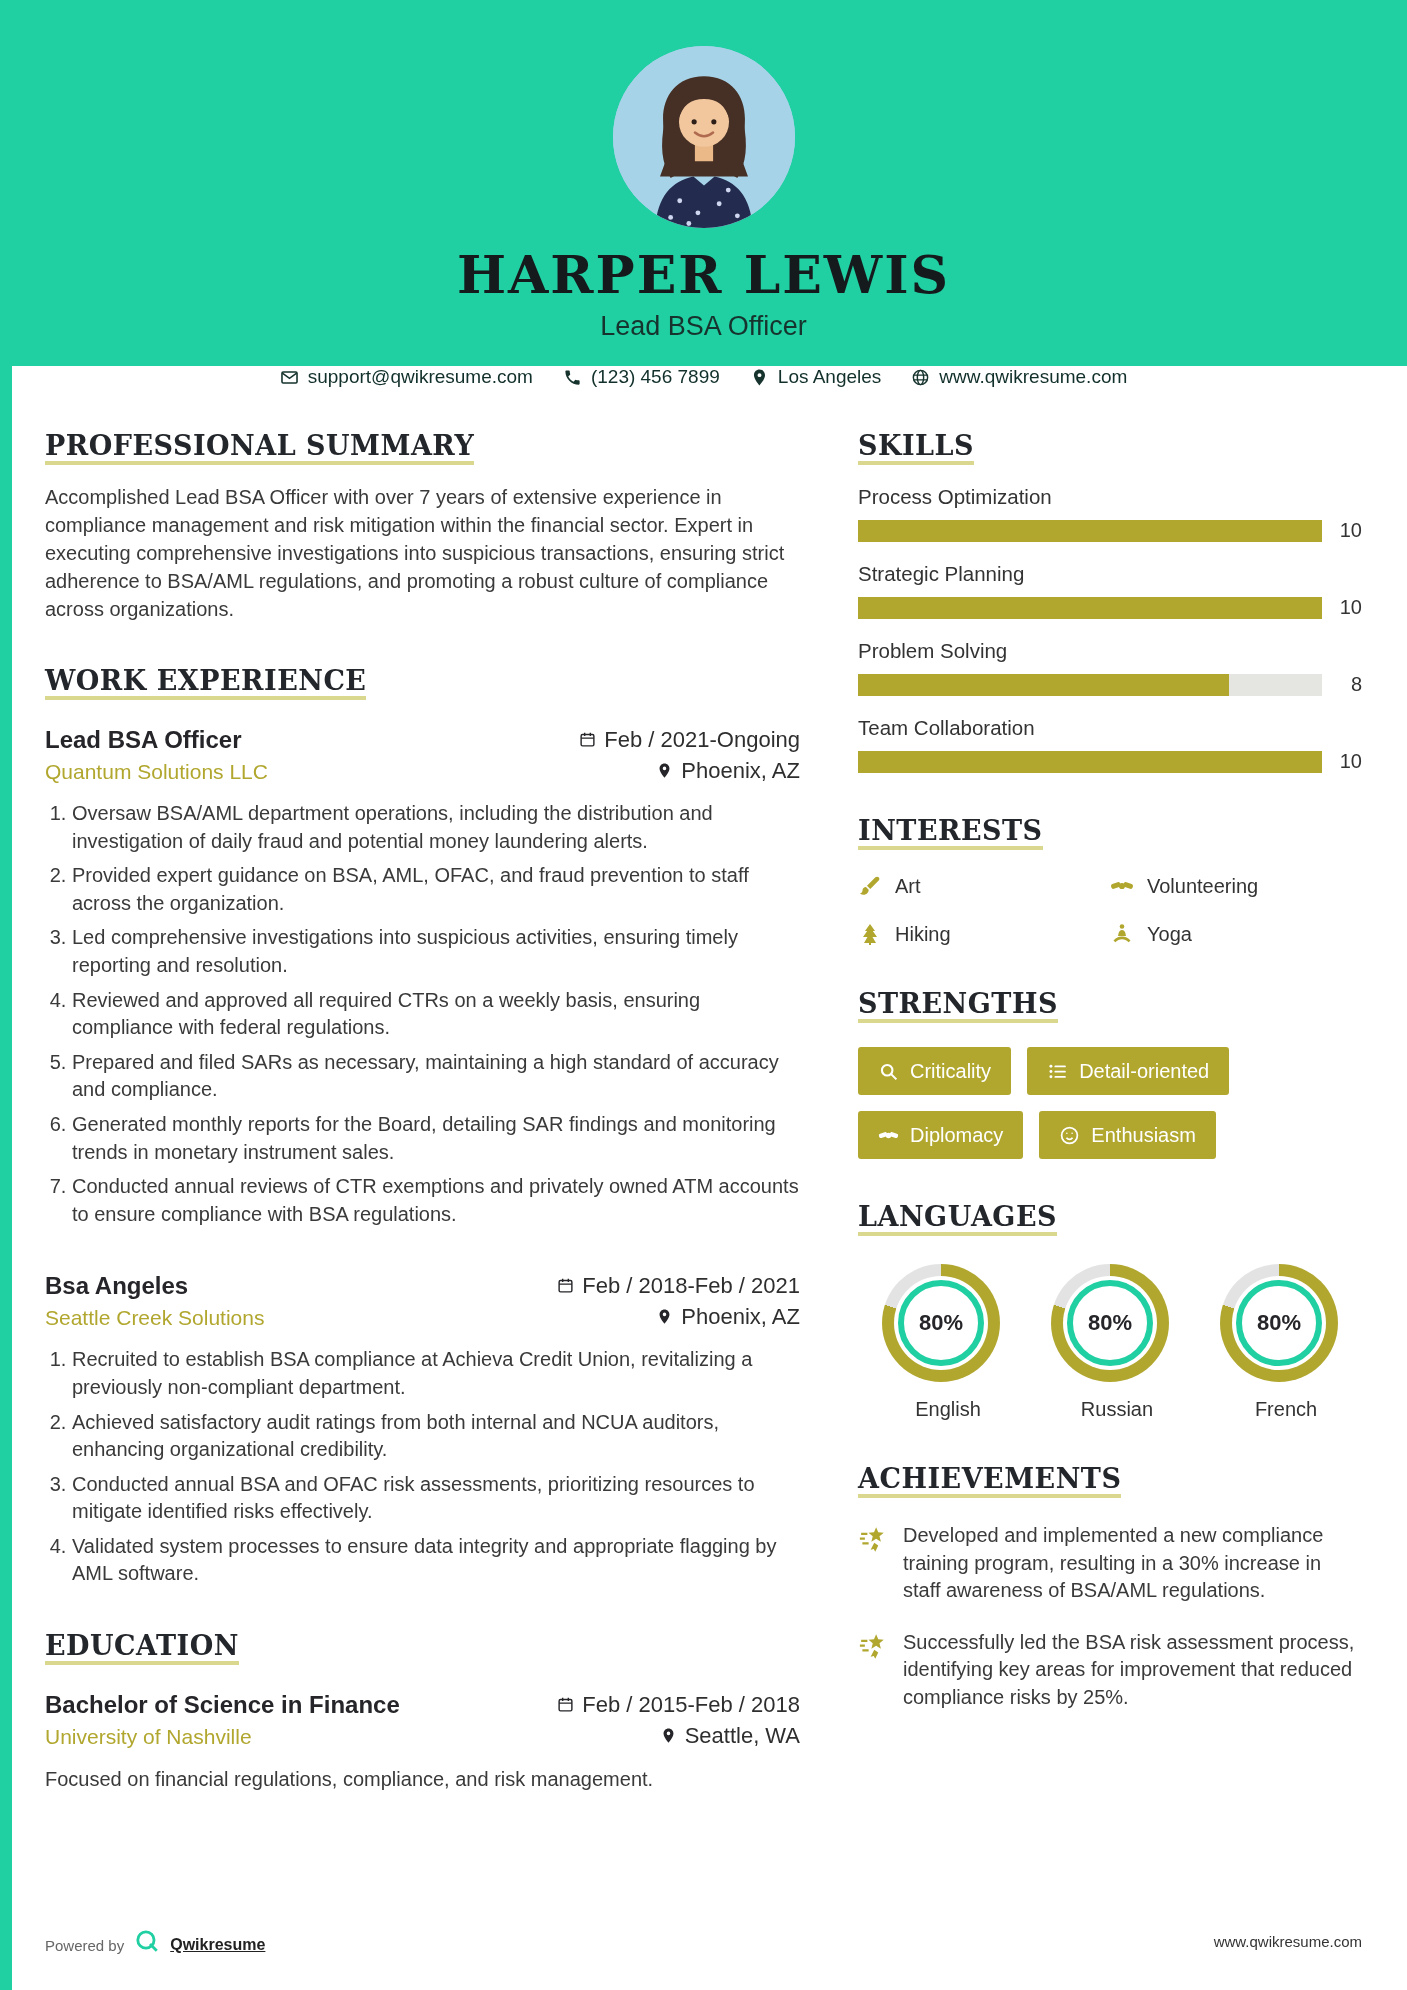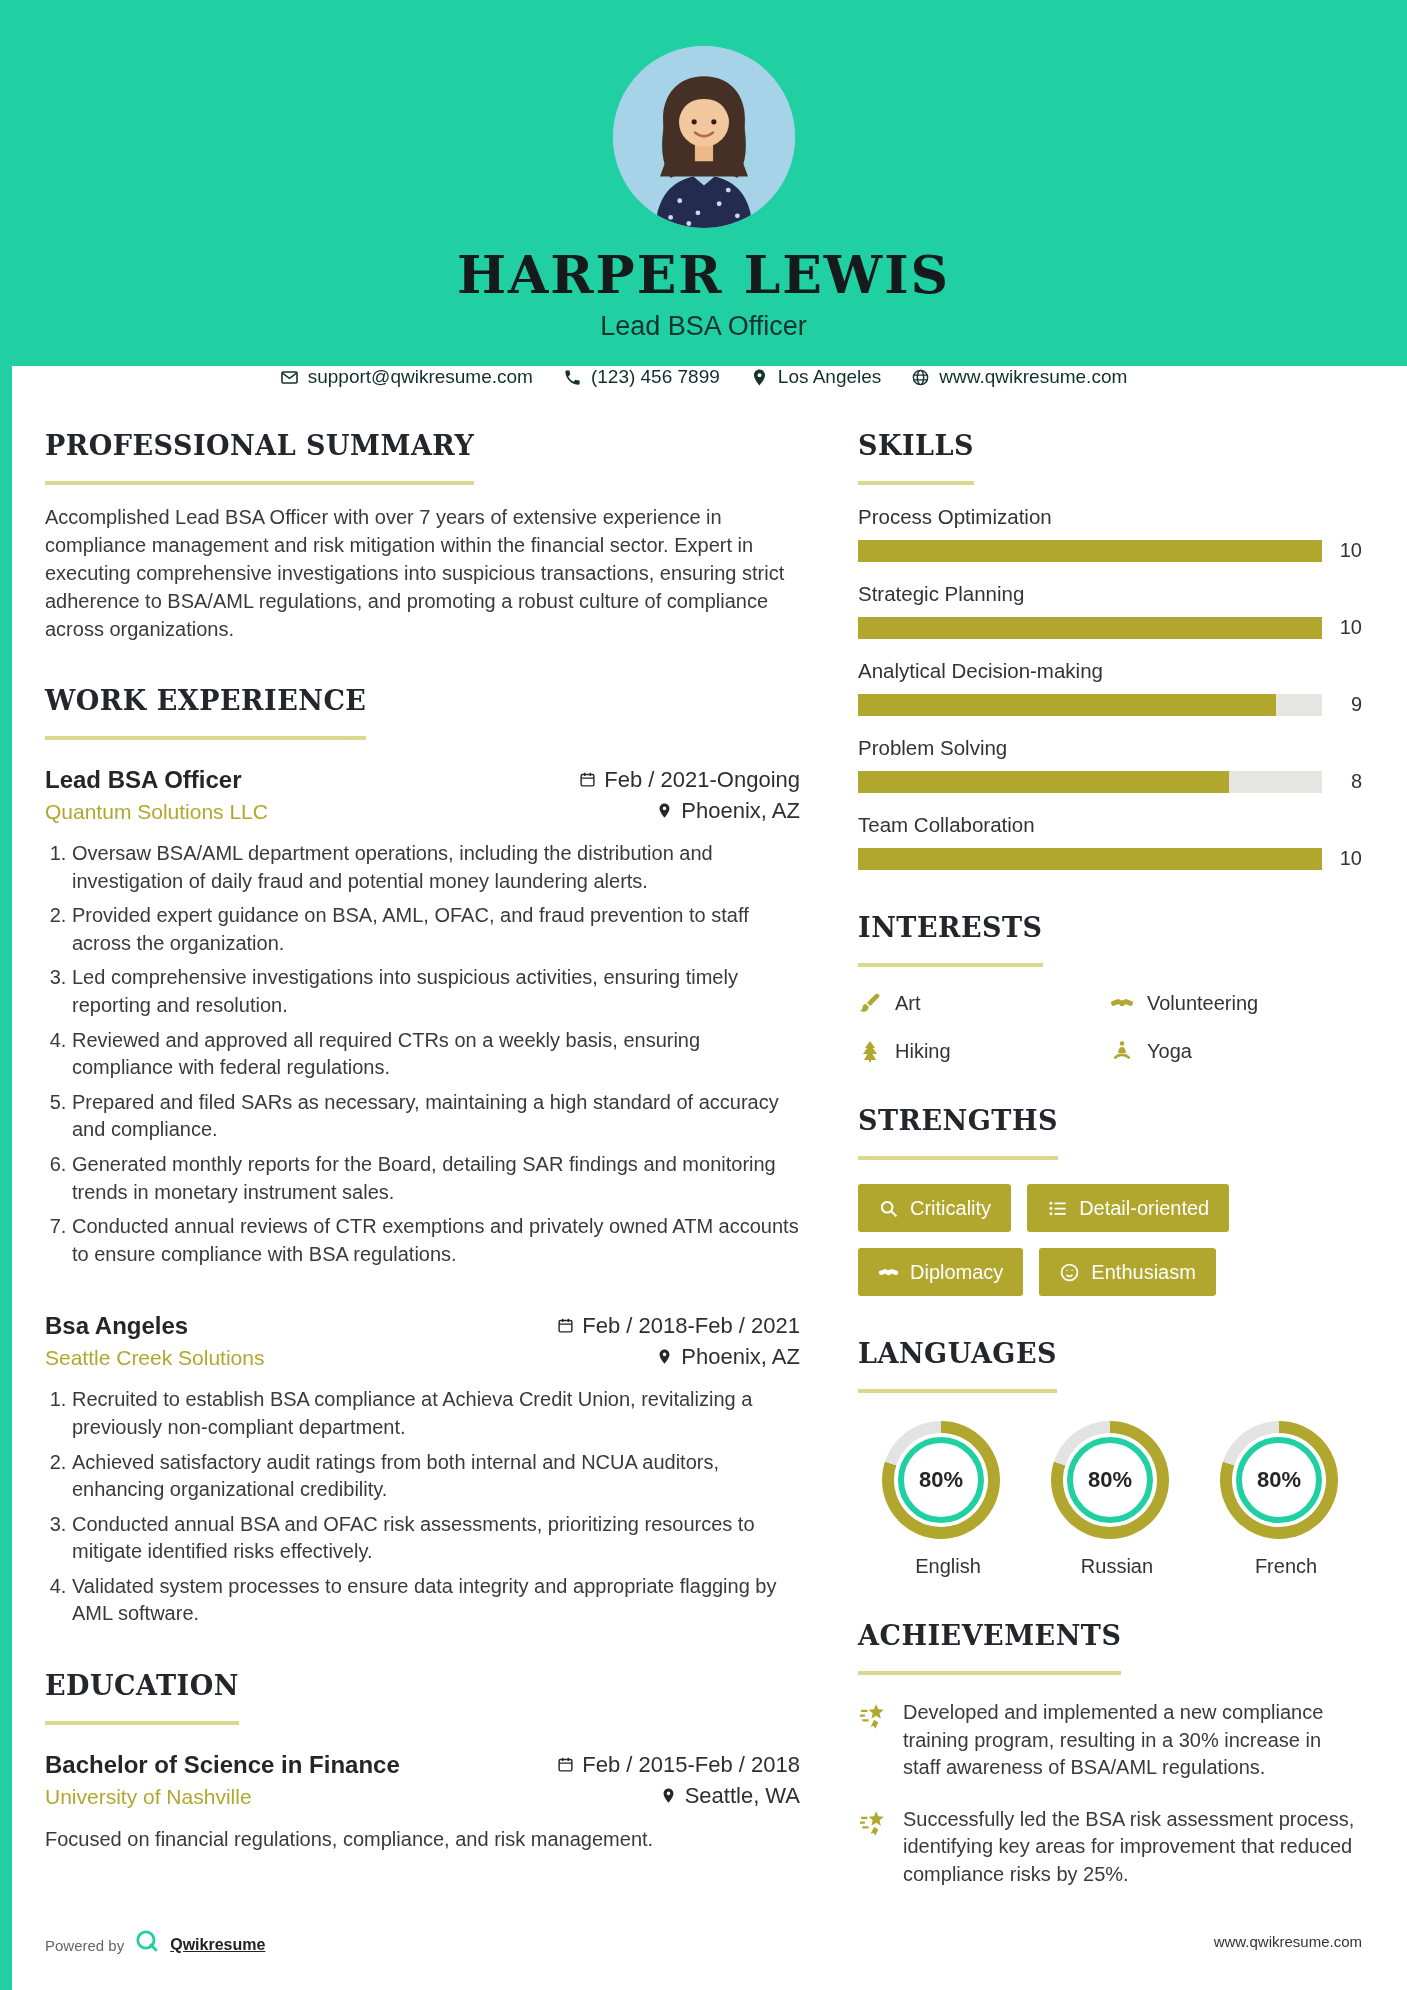--- a/index.html
+++ b/index.html
@@ -35,21 +35,21 @@
   .cicon{width:19px;height:19px;color:#16332d;flex:0 0 auto;}
   .cicon svg{width:100%;height:100%;display:block;}
 
   
   .main{display:flex;gap:58px;padding:64px 45px 0 45px;}
   .col-left{width:755px;flex:0 0 755px;}
   .col-right{width:504px;flex:0 0 504px;}
 
   h2.sec{font-family:"DejaVu Serif","Liberation Serif",serif;font-weight:700;font-size:27px;
         color:var(--ink);letter-spacing:.5px;display:inline-block;
-        border-bottom:4px solid var(--olive-light);padding-bottom:20px;}
+        border-bottom:4px solid var(--olive-light);padding-bottom:0;}
   section{margin-bottom:42px;}
   .sec-body{margin-top:18px;font-size:20px;line-height:1.4;color:var(--text);}
 
   
   .job{margin-top:26px;}
   .job + .job{margin-top:44px;}
   .job-row{display:flex;justify-content:space-between;align-items:baseline;}
   .job-title{font-size:24px;font-weight:700;color:#26262a;font-family:"Liberation Sans",sans-serif;}
   .company{font-size:21px;color:var(--olive);margin-top:6px;}
   .meta{display:inline-flex;align-items:center;gap:8px;font-size:22px;color:#2e2e2e;white-space:nowrap;}
@@ -304,29 +304,20 @@
       <div class="skill">
         <div class="skill-label">Strategic Planning</div>
         <div class="skill-bar-row">
           <div class="skill-track">
               <div class="skill-fill" style="width: 100%;"></div>
             </div>
           <div class="skill-value">10</div>
         </div>
       </div>
       <div class="skill">
-        <div class="skill-label">Analytical Decision-making</div>
-        <div class="skill-bar-row">
-          <div class="skill-track">
-              <div class="skill-fill" style="width: 90%;"></div>
-            </div>
-          <div class="skill-value">9</div>
-        </div>
-      </div>
-      <div class="skill">
         <div class="skill-label">Problem Solving</div>
         <div class="skill-bar-row">
           <div class="skill-track">
               <div class="skill-fill" style="width: 80%;"></div>
             </div>
           <div class="skill-value">8</div>
         </div>
       </div>
       <div class="skill">
         <div class="skill-label">Team Collaboration</div>

